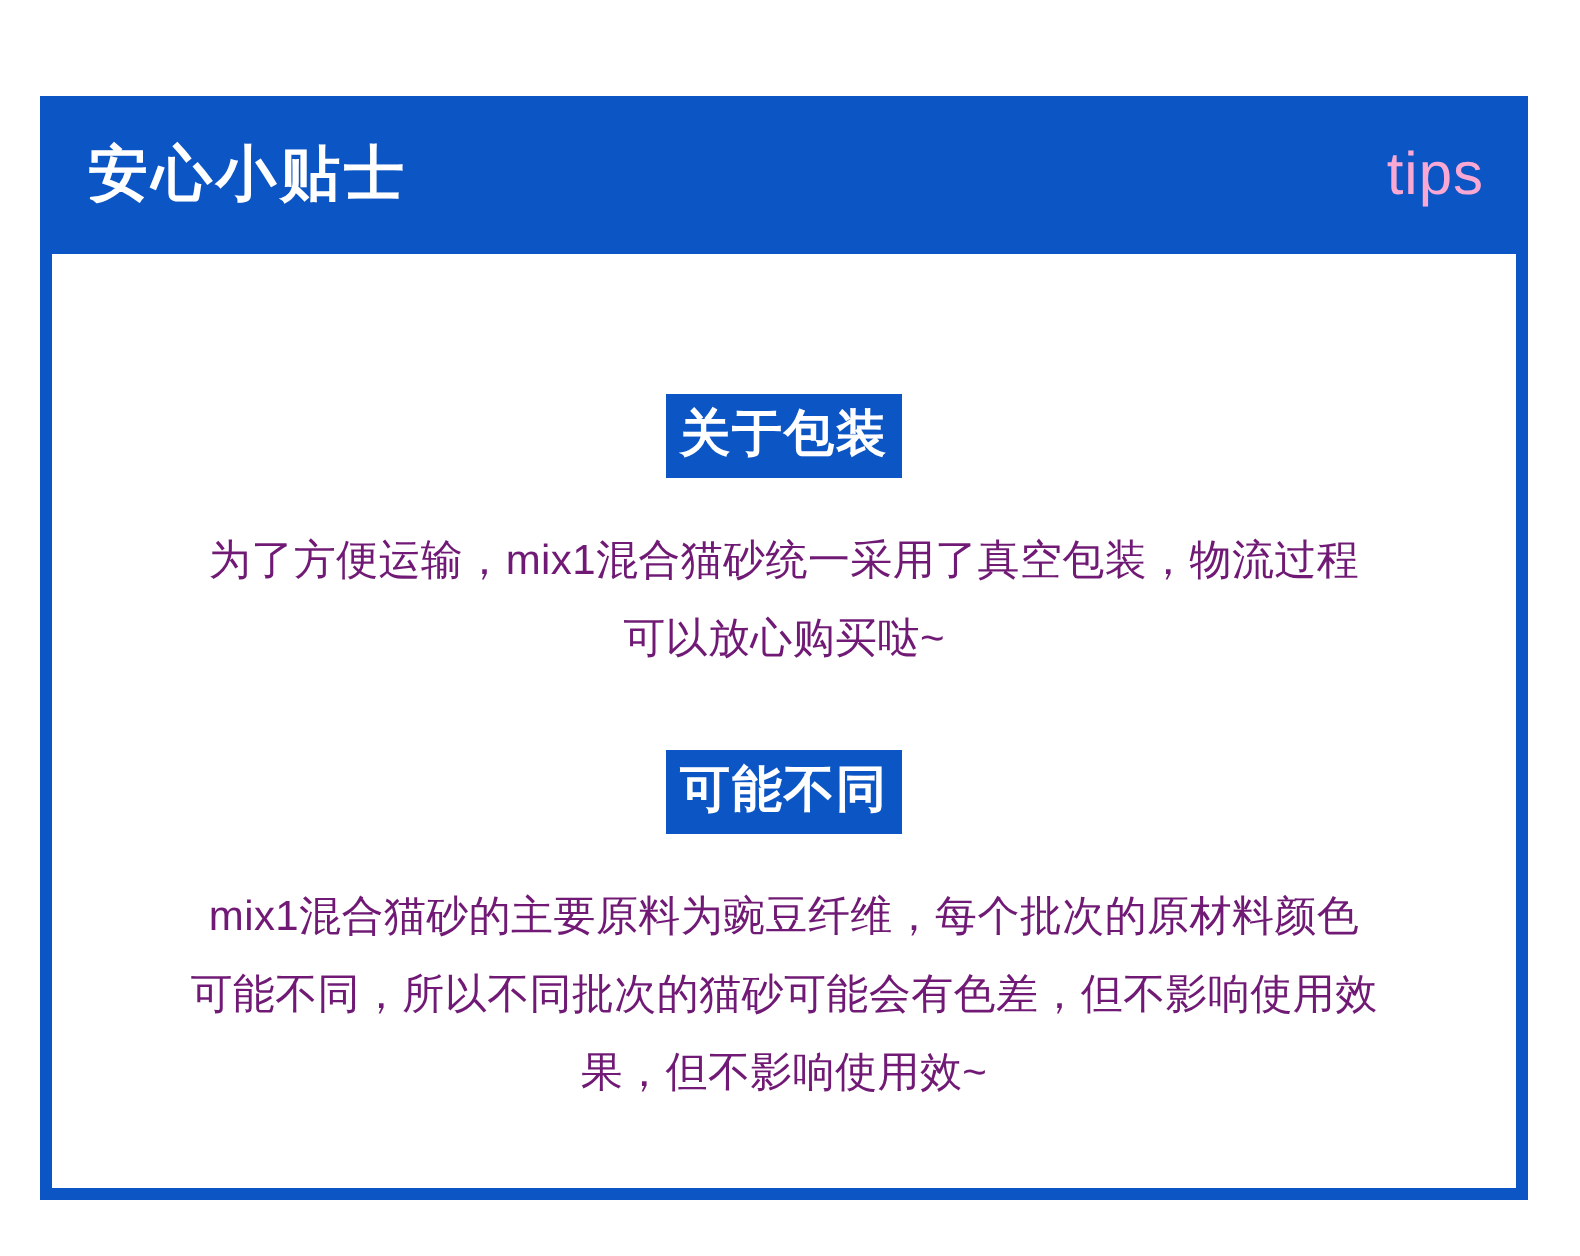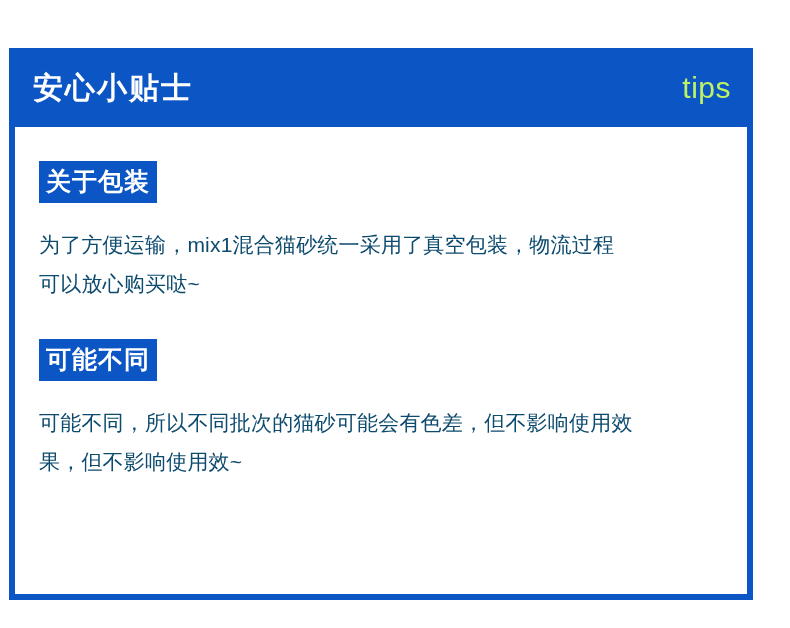--- a/index.html
+++ b/index.html
@@ -18,27 +18,28 @@
     position: relative;
     width: 790px;
     height: 628px;
     background: #ffffff;
     overflow: hidden;
   }
 
   
   .tips-card {
     position: absolute;
-    left: 9px;
+    left: 20px;
     top: 48px;
     width: 744px;
     height: 552px;
     box-sizing: border-box;
     border: 6px solid #0b55c4;
     background: #ffffff;
+    text-align: center;
   }
 
   .card-header {
     position: relative;
     height: 79px;
     background: #0b55c4;
     margin: -6px -6px 0 -6px;
     display: flex;
     align-items: center;
     justify-content: space-between;
@@ -49,30 +50,31 @@
   .card-title {
     color: #ffffff;
     font-size: 30px;
     font-weight: bold;
     letter-spacing: 2px;
     line-height: 1;
     white-space: nowrap;
   }
 
   .card-title-en {
-    color: #bef264;
+    color: #f9a8d4;
     font-size: 30px;
     font-weight: normal;
     line-height: 1;
     white-space: nowrap;
     letter-spacing: 0.5px;
   }
 
   .card-body {
     padding: 34px 24px 0 24px;
+    margin-top: 36px;
   }
 
   .section {
     margin-bottom: 0;
   }
   .section + .section {
     margin-top: 36px;
   }
 
   .section-badge {
@@ -82,21 +84,21 @@
     font-size: 25px;
     font-weight: bold;
     letter-spacing: 1px;
     line-height: 1;
     padding: 8px 7px 9px 7px;
     white-space: nowrap;
   }
 
   .section-text {
     margin-top: 22px;
-    color: #0c4a6e;
+    color: #701a75;
     font-size: 21px;
     line-height: 39px;
     letter-spacing: 0.2px;
   }
   .section-text .line {
     display: block;
     white-space: nowrap;
   }
 </style>
 </head>
@@ -117,20 +119,21 @@
         <div class="section-badge">关于包装</div>
         <div class="section-text">
           <span class="line">为了方便运输，mix1混合猫砂统一采用了真空包装，物流过程</span>
           <span class="line">可以放心购买哒~</span>
         </div>
       </div>
 
       <div class="section">
         <div class="section-badge">可能不同</div>
         <div class="section-text">
+          <span class="line">mix1混合猫砂的主要原料为豌豆纤维，每个批次的原材料颜色</span>
           <span class="line">可能不同，所以不同批次的猫砂可能会有色差，但不影响使用效</span>
           <span class="line">果，但不影响使用效~</span>
         </div>
       </div>
 
     </div>
   </div>
 </div>
 
 </body></html>

